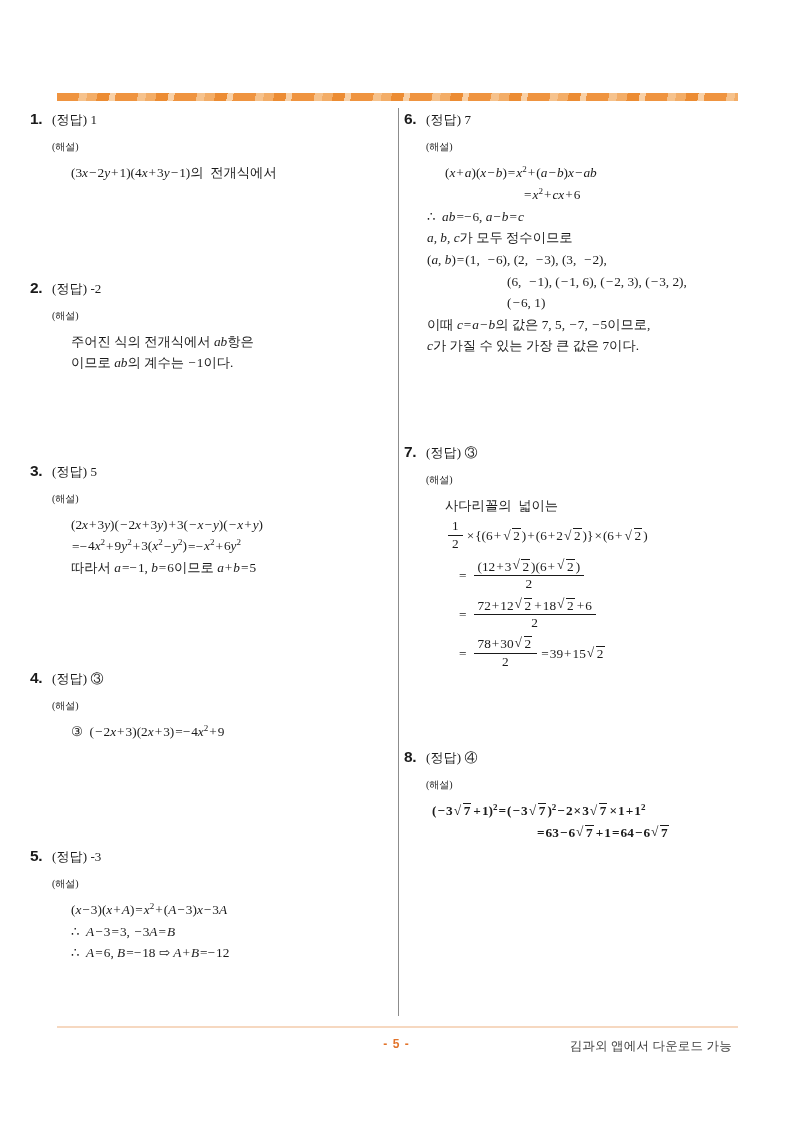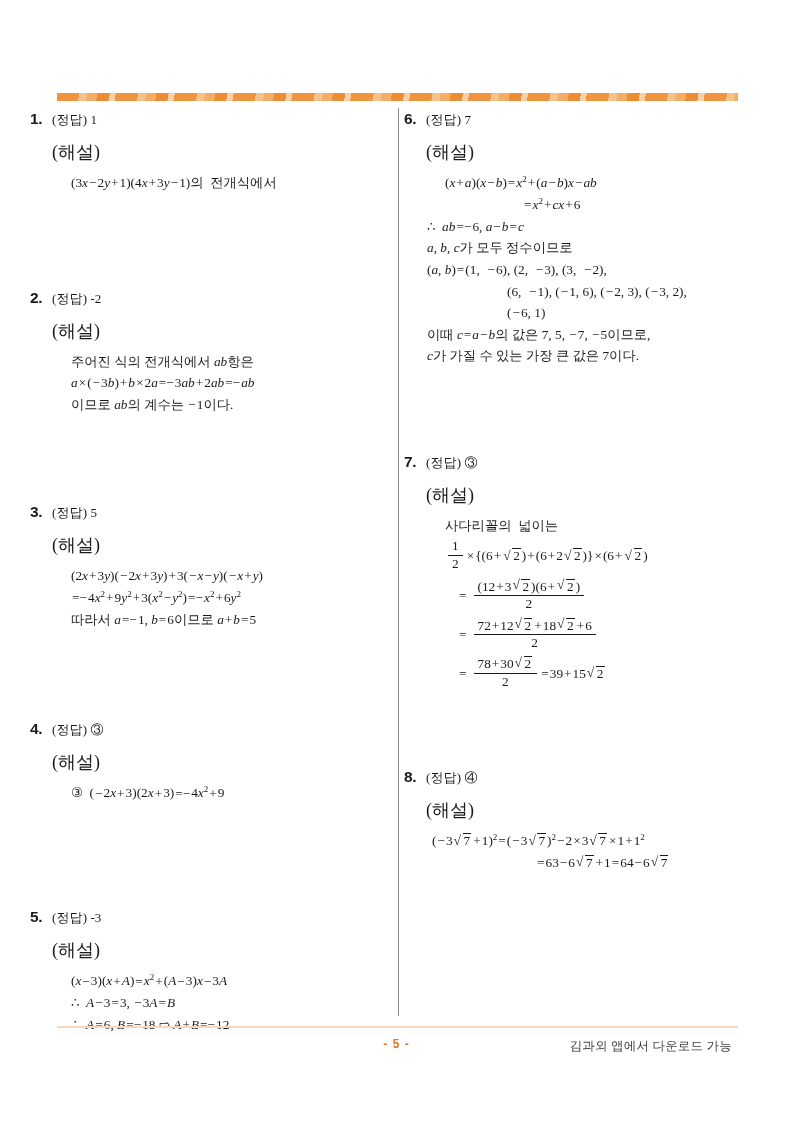--- a/index.html
+++ b/index.html
@@ -85,21 +85,21 @@
     font-weight: bold;
     font-size: 15.5px;
     letter-spacing: -0.3px;
     min-width: 15px;
   }
   .prob-answer {
     font-size: 13px;
     letter-spacing: 0.1px;
   }
   .sol-label {
-    font-size: 18px;
+    font-size: 10px;
     margin-top: 11px;
     margin-left: 22px;
   }
   .sol-body {
     margin-top: 8px;
     margin-left: 41px;
     font-size: 13.3px;
     line-height: 1.62;
   }
   .ln {
@@ -219,21 +219,20 @@
       </div>
 
       <div class="problem" style="margin-top:95px;">
         <div class="prob-head">
           <span class="prob-num">2.</span>
           <span class="prob-answer">(정답) -2</span>
         </div>
         <div class="sol-label">(해설)</div>
         <div class="sol-body">
           <div class="ln">주어진 식의 전개식에서 <span class="it">ab</span>항은</div>
-          <div class="ln"><span class="it">a</span><span class="op">×</span>(<span class="op">−</span>3<span class="it">b</span>)<span class="op">+</span><span class="it">b</span><span class="op">×</span>2<span class="it">a</span><span class="op">=−</span>3<span class="it">ab</span><span class="op">+</span>2<span class="it">ab</span><span class="op">=−</span><span class="it">ab</span></div>
           <div class="ln">이므로 <span class="it">ab</span>의 계수는 <span class="op">−</span>1이다.</div>
         </div>
       </div>
 
       <div class="problem" style="margin-top:88px;">
         <div class="prob-head">
           <span class="prob-num">3.</span>
           <span class="prob-answer">(정답) 5</span>
         </div>
         <div class="sol-label">(해설)</div>
@@ -334,21 +333,21 @@
           </div>
         </div>
       </div>
 
       <div class="problem" style="margin-top:78px;">
         <div class="prob-head">
           <span class="prob-num">8.</span>
           <span class="prob-answer">(정답) ④</span>
         </div>
         <div class="sol-label">(해설)</div>
-        <div class="sol-body" style="margin-left:28px;">
+        <div class="sol-body" style="margin-left:28px;font-weight:bold;">
           <div class="ln">(<span class="op">−</span>3<span class="rad"><span class="under">7</span></span><span class="op">+</span>1)<sup class="pw">2</sup><span class="op">=</span>(<span class="op">−</span>3<span class="rad"><span class="under">7</span></span>)<sup class="pw">2</sup><span class="op">−</span>2<span class="op">×</span>3<span class="rad"><span class="under">7</span></span><span class="op">×</span>1<span class="op">+</span>1<sup class="pw">2</sup></div>
           <div class="ln ind3"><span class="op">=</span>63<span class="op">−</span>6<span class="rad"><span class="under">7</span></span><span class="op">+</span>1<span class="op">=</span>64<span class="op">−</span>6<span class="rad"><span class="under">7</span></span></div>
         </div>
       </div>
 
     </div>
   </div>
 
   <div class="footer-rule"></div>
   <div class="page-num">- 5 -</div>

